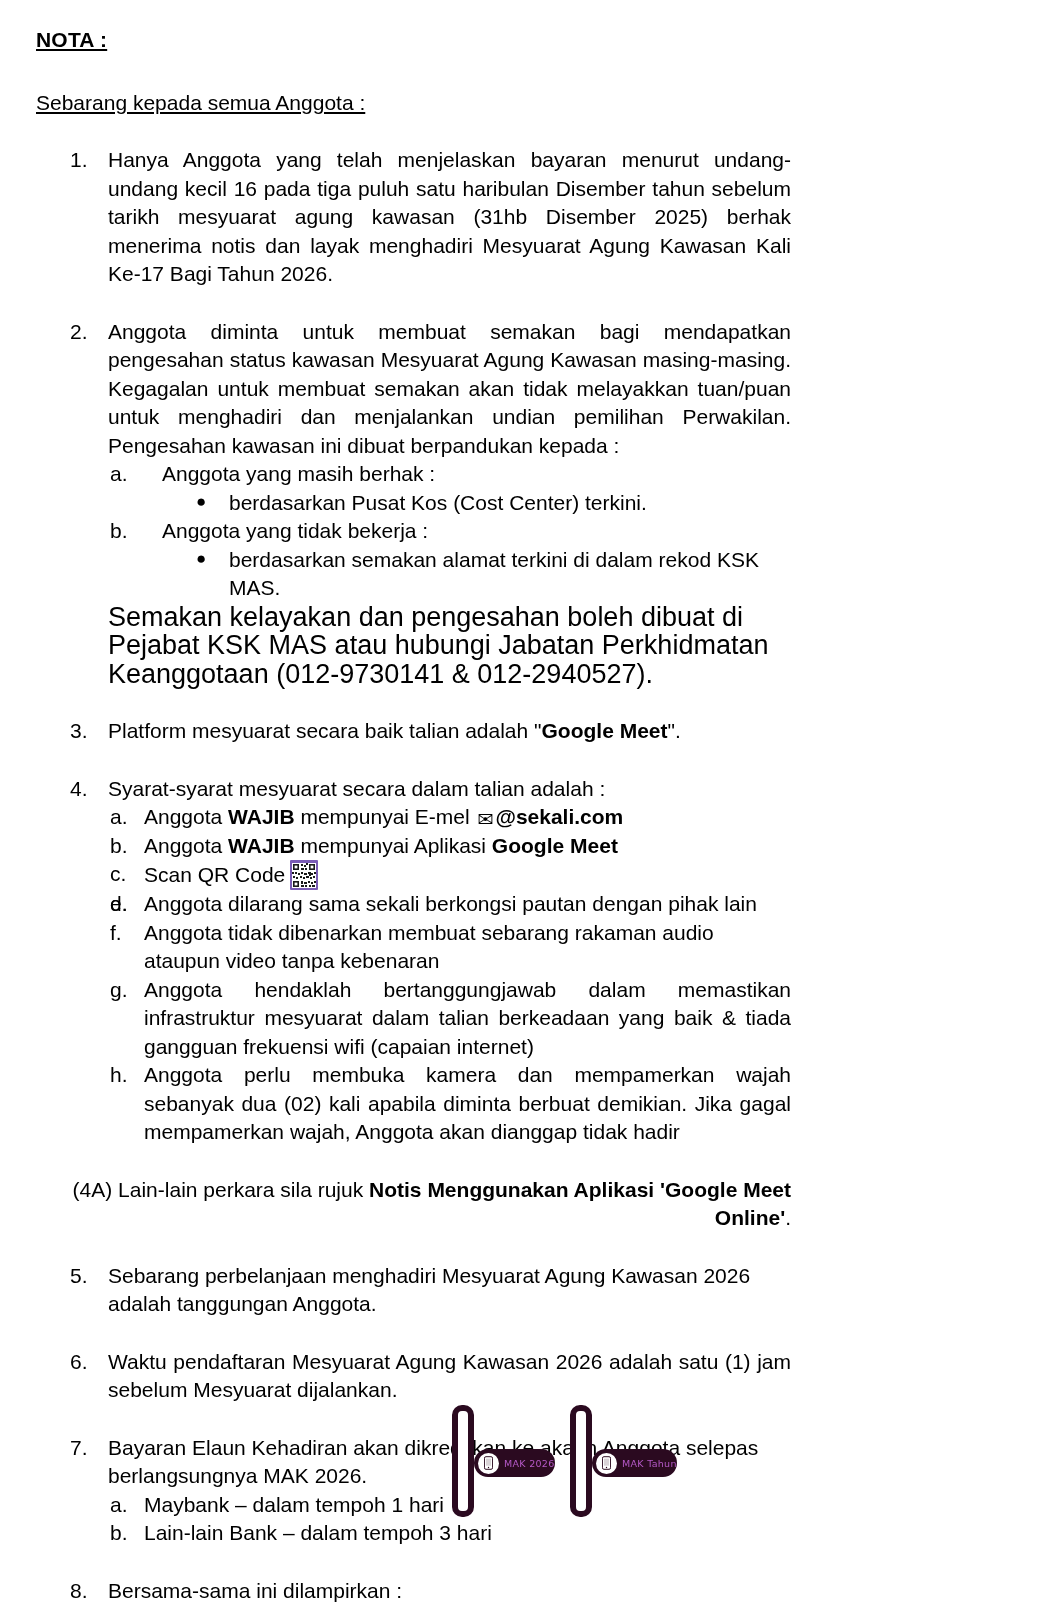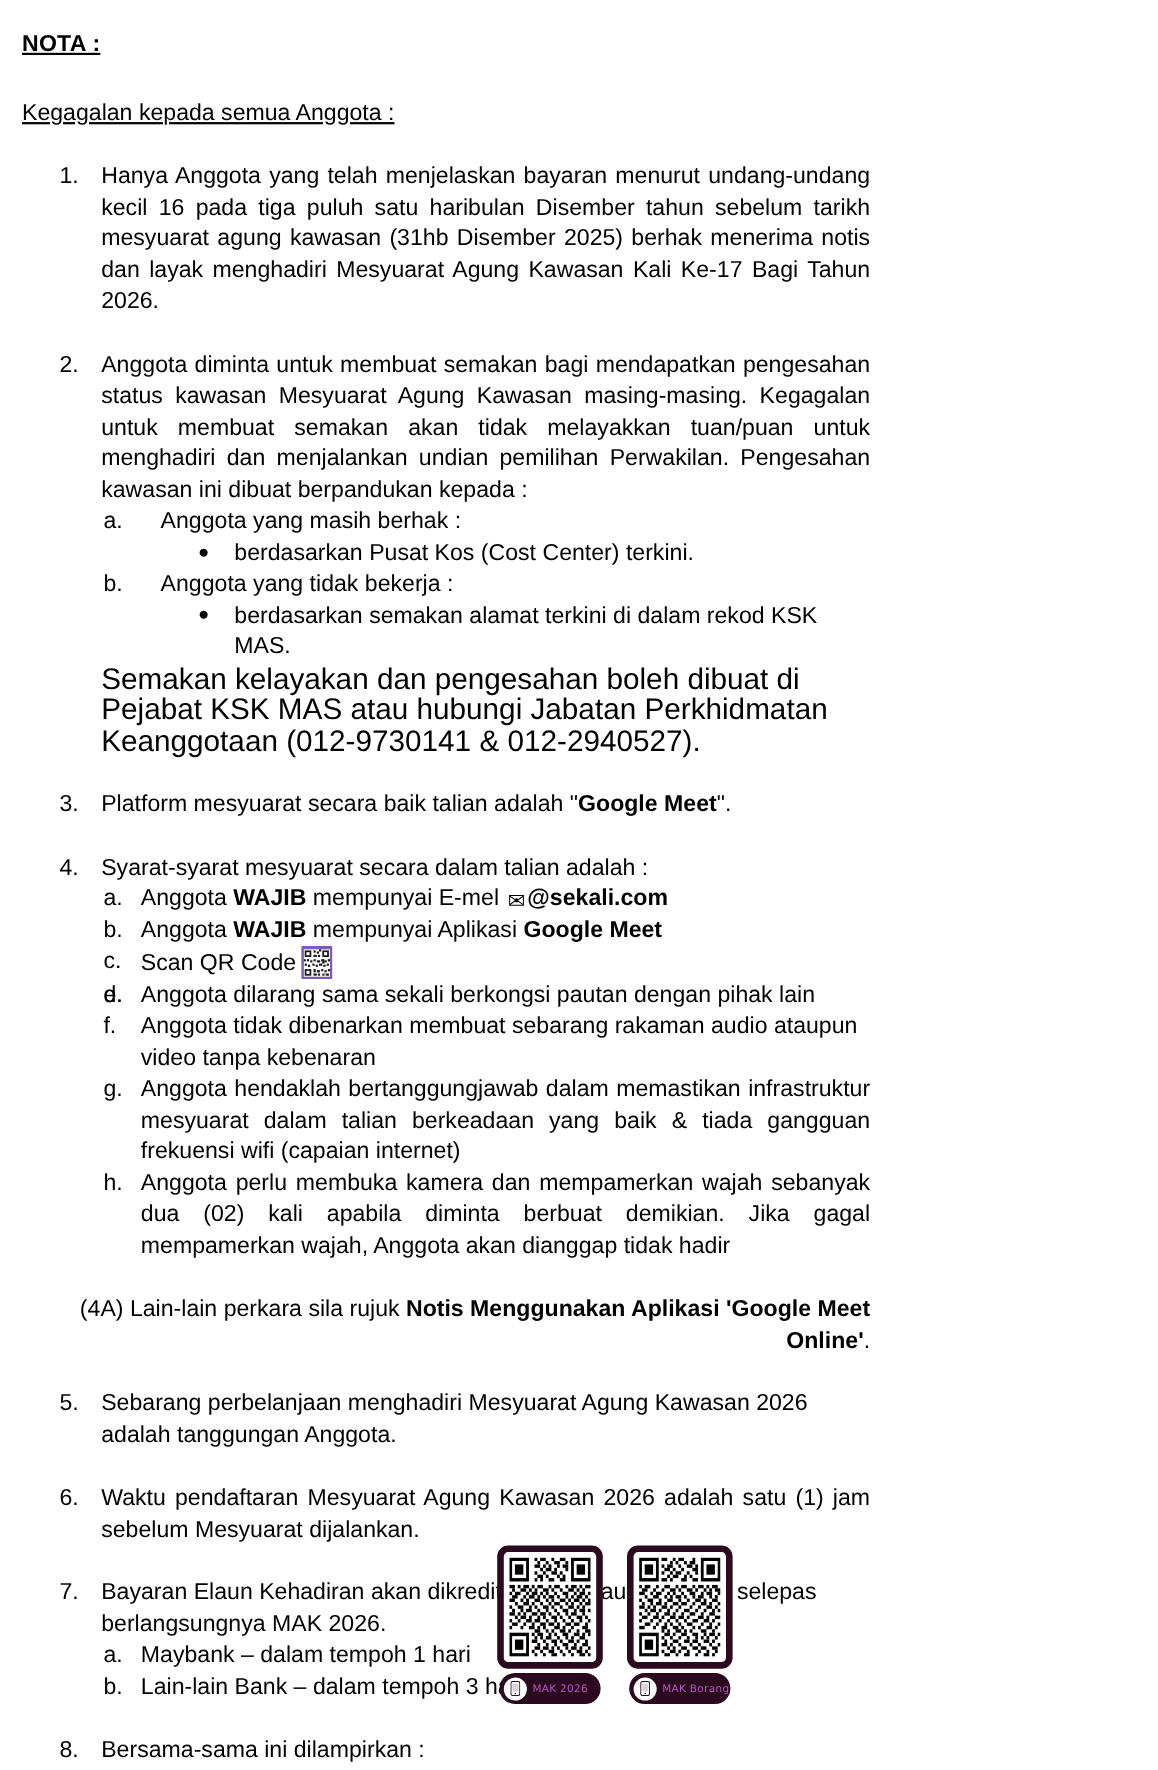--- a/index.html
+++ b/index.html
@@ -9,21 +9,21 @@
     height: 1609px;
     background: #ffffff;
     font-family: "Liberation Sans", sans-serif;
     color: #000000;
     overflow: hidden;
   }
   .page {
     position: relative;
     width: 839px;
     height: 1609px;
-    padding: 26px 48px 0 20px;
+    padding: 26px 48px 0 36px;
   }
 
   
   .h-nota {
     font-size: 21px;
     font-weight: bold;
     text-decoration: underline;
     letter-spacing: 0.2px;
     margin: 0 0 0 0;
     line-height: 28px;
@@ -161,21 +161,21 @@
     position: absolute;
     left: 452px;
     top: 1405px;
     display: flex;
     gap: 22px;
     align-items: flex-start;
   }
   .qr-card {
     width: 96px;
     display: flex;
-    flex-direction: column;
+    flex-direction: row;
     align-items: center;
   }
   .qr-frame {
     width: 96px;
     height: 112px;
     border: 6px solid #2b0a20;
     border-radius: 10px;
     background: #ffffff;
     padding: 5px;
     display: flex;
@@ -213,21 +213,21 @@
     letter-spacing: 0.3px;
     white-space: nowrap;
   }
 </style>
 </head>
 <body>
 
 <div class="page">
 
   <div class="h-nota">NOTA :</div>
-  <div class="h-perhatian">Kegagalan kepada semua Anggota :</div>
+  <div class="h-perhatian">Sebarang kepada semua Anggota :</div>
 
   <div class="lv1 gap-lg">
     <span class="mk">1.</span>
     <span>Hanya Anggota yang telah menjelaskan bayaran menurut undang-undang kecil 16 pada tiga puluh satu haribulan Disember tahun sebelum tarikh mesyuarat agung kawasan (31hb Disember 2025) berhak menerima notis dan layak menghadiri Mesyuarat Agung Kawasan Kali Ke-17 Bagi Tahun 2026.</span>
   </div>
 
   <div class="lv1 gap-lg">
     <span class="mk">2.</span>
     <span>Anggota diminta untuk membuat semakan bagi mendapatkan pengesahan status kawasan Mesyuarat Agung Kawasan masing-masing. Kegagalan untuk membuat semakan akan tidak melayakkan tuan/puan untuk menghadiri dan menjalankan undian pemilihan Perwakilan. Pengesahan kawasan ini dibuat berpandukan kepada :</span>
   </div>
@@ -863,19 +863,19 @@
         </svg>
       </div>
       <div class="qr-pill">
         <span class="phone-badge">
           <svg viewBox="0 0 12 18" width="9" height="14" aria-hidden="true">
             <rect x="0.6" y="0.6" width="10.8" height="16.8" rx="2" ry="2" fill="none" stroke="#2b0a20" stroke-width="1.3"></rect>
             <rect x="2.6" y="3.2" width="6.8" height="9.4" fill="#2b0a20" opacity="0.18"></rect>
             <circle cx="6" cy="15" r="0.9" fill="#2b0a20"></circle>
           </svg>
         </span>
-        <span class="qr-pill-label">MAK Borang</span>
+        <span class="qr-pill-label">MAK Tahun</span>
       </div>
     </div>
 
   </div>
 
 </div>
 
 </body></html>

